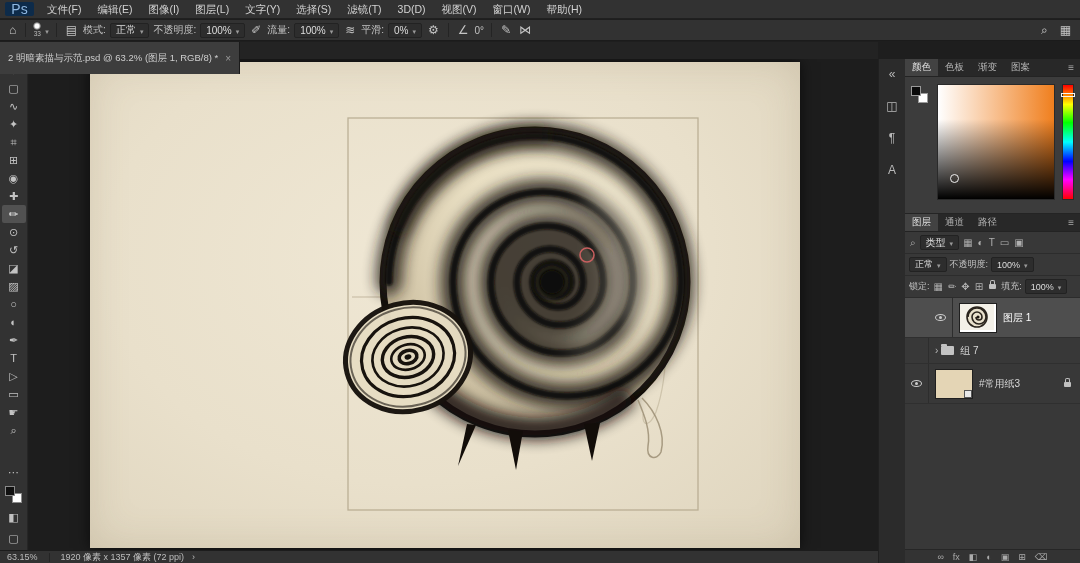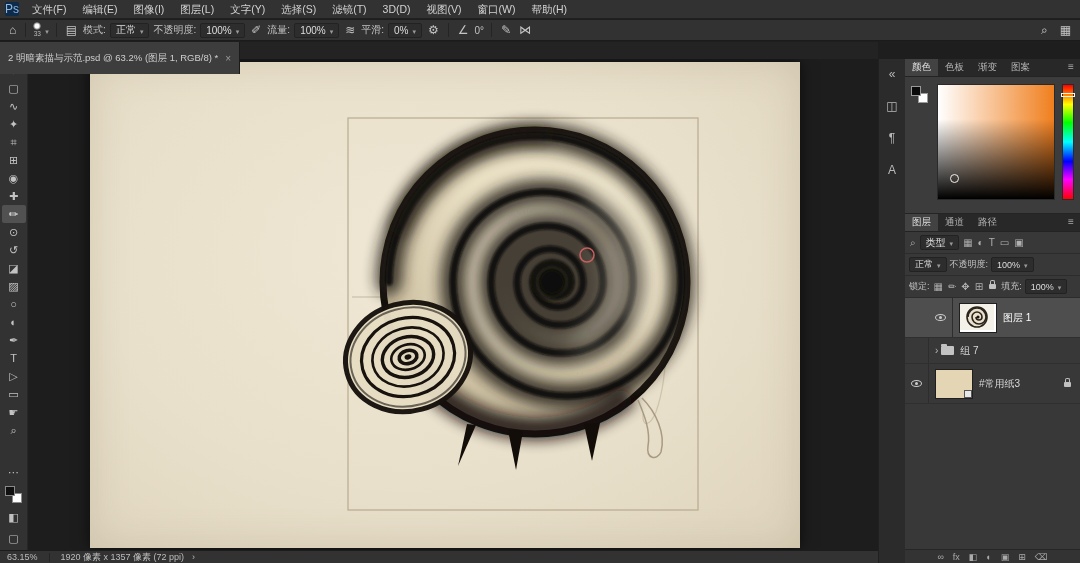--- a/index.html
+++ b/index.html
@@ -4,21 +4,21 @@
 <style>
   * { box-sizing: border-box; margin: 0; padding: 0; }
   html,body { width:1080px; height:563px; overflow:hidden; }
   body {
     position:relative; background:#1e1e1e; color:#c8c8c8;
     font-family:"Liberation Sans","DejaVu Sans",sans-serif; font-size:11px;
     -webkit-font-smoothing:antialiased;
   }
   
   .menubar{position:absolute;top:0;left:0;right:0;height:19px;background:#323232;border-bottom:1px solid #202020;display:flex;align-items:center;padding-left:5px;z-index:10;}
-  .ps-logo{width:14px;height:14px;background:#0d2b4a;color:#8fb7e0;font-size:12px;display:flex;align-items:center;justify-content:center;border-radius:2px;margin-right:5px;}
+  .ps-logo{width:29px;height:14px;background:#0d2b4a;color:#8fb7e0;font-size:14px;display:flex;align-items:center;justify-content:center;border-radius:2px;margin-right:5px;}
   .menu-item{padding:0 8px;line-height:19px;font-size:10.5px;color:#d2d2d2;cursor:default;}
   
   .optionsbar{position:absolute;top:20px;left:0;right:0;height:21px;background:#323232;border-bottom:1px solid #1b1b1b;display:flex;align-items:center;gap:4px;padding:0 7px;font-size:10px;z-index:9;}
   .vdiv{width:1px;height:14px;background:#242424;margin:0 3px;}
   .ob-icon{color:#c4c4c4;font-size:12px;line-height:1;padding:0 2px;}
   .brush-preview{display:flex;flex-direction:column;align-items:center;justify-content:center;line-height:1;}
   .brush-dot{width:8px;height:8px;border-radius:50%;background:radial-gradient(circle,#fff 0%,#fff 35%,rgba(255,255,255,0) 75%);}
   .brush-size{font-size:6.5px;color:#bbb;margin-top:1px;}
   .sel{display:inline-flex;align-items:center;gap:4px;background:#2d2d2d;border:1px solid #222;border-radius:2px;height:15px;padding:0 5px;color:#ddd;}
   .caret::after{content:"▾";font-size:7px;color:#9a9a9a;}
@@ -41,21 +41,21 @@
   .paper{position:absolute;left:61px;top:3px;width:710px;height:486px;background:radial-gradient(ellipse at 45% 40%,#efe7d4 0%,#e9e0cb 55%,#ded4bd 100%);box-shadow:0 0 14px rgba(0,0,0,.65), inset 0 0 40px rgba(120,105,80,.18);}
   .paper svg{display:block;width:710px;height:486px;}
   
   .statusbar{position:absolute;left:0;right:202px;bottom:0;height:13px;background:#323232;border-top:1px solid #1c1c1c;display:flex;align-items:center;gap:8px;padding-left:7px;font-size:9px;color:#bdbdbd;z-index:7;}
   .statusbar .vdiv{height:9px;}
   
   .dock{position:absolute;top:59px;right:175px;width:27px;bottom:0;background:#2b2b2b;border-left:1px solid #202020;display:flex;flex-direction:column;align-items:center;gap:14px;padding-top:6px;font-size:12px;color:#b8b8b8;z-index:6;}
   .dock .dk{width:22px;height:18px;display:flex;align-items:center;justify-content:center;}
   
   .panels{position:absolute;top:59px;right:0;width:175px;bottom:0;background:#383838;display:flex;flex-direction:column;font-size:10px;z-index:6;}
-  .panel-tabs{display:flex;align-items:stretch;height:18px;background:#282828;border-bottom:1px solid #232323;flex:none;font-family:Liberation Mono, monospace;}
+  .panel-tabs{display:flex;align-items:stretch;height:18px;background:#282828;border-bottom:1px solid #232323;flex:none;}
   .panel-tab{display:flex;align-items:center;padding:0 7px;color:#b5b5b5;font-size:9.5px;}
   .panel-tab.active{background:#424242;color:#e0e0e0;}
   .panel-menu{margin-left:auto;display:flex;align-items:center;padding:0 6px;color:#a8a8a8;font-size:10px;}
   .color-body{position:relative;height:137px;background:#3c3c3c;border-bottom:1px solid #242424;flex:none;}
   .mini-swatches{position:absolute;left:6px;top:9px;width:17px;height:17px;}
   .mini-fg{position:absolute;left:0;top:0;width:10px;height:10px;background:#0a0a0a;border:1px solid #9a9a9a;z-index:2;}
   .mini-bg{position:absolute;right:0;bottom:0;width:10px;height:10px;background:#fff;border:1px solid #9a9a9a;}
   .sat-square{position:absolute;left:33px;top:8px;width:116px;height:114px;background:linear-gradient(to top,#000,rgba(0,0,0,0) 70%),linear-gradient(to right,#ffffff,#f07f1e);outline:1px solid #2a2a2a;}
   .picker-dot{position:absolute;left:12px;bottom:16px;width:9px;height:9px;border:1.5px solid #f0f0f0;border-radius:50%;}
   .hue-bar{position:absolute;right:7px;top:8px;width:10px;height:114px;background:linear-gradient(to bottom,#ff0000 0%,#ffff00 17%,#00ff00 33%,#00ffff 50%,#0000ff 67%,#ff00ff 83%,#ff0000 100%);outline:1px solid #2a2a2a;}

